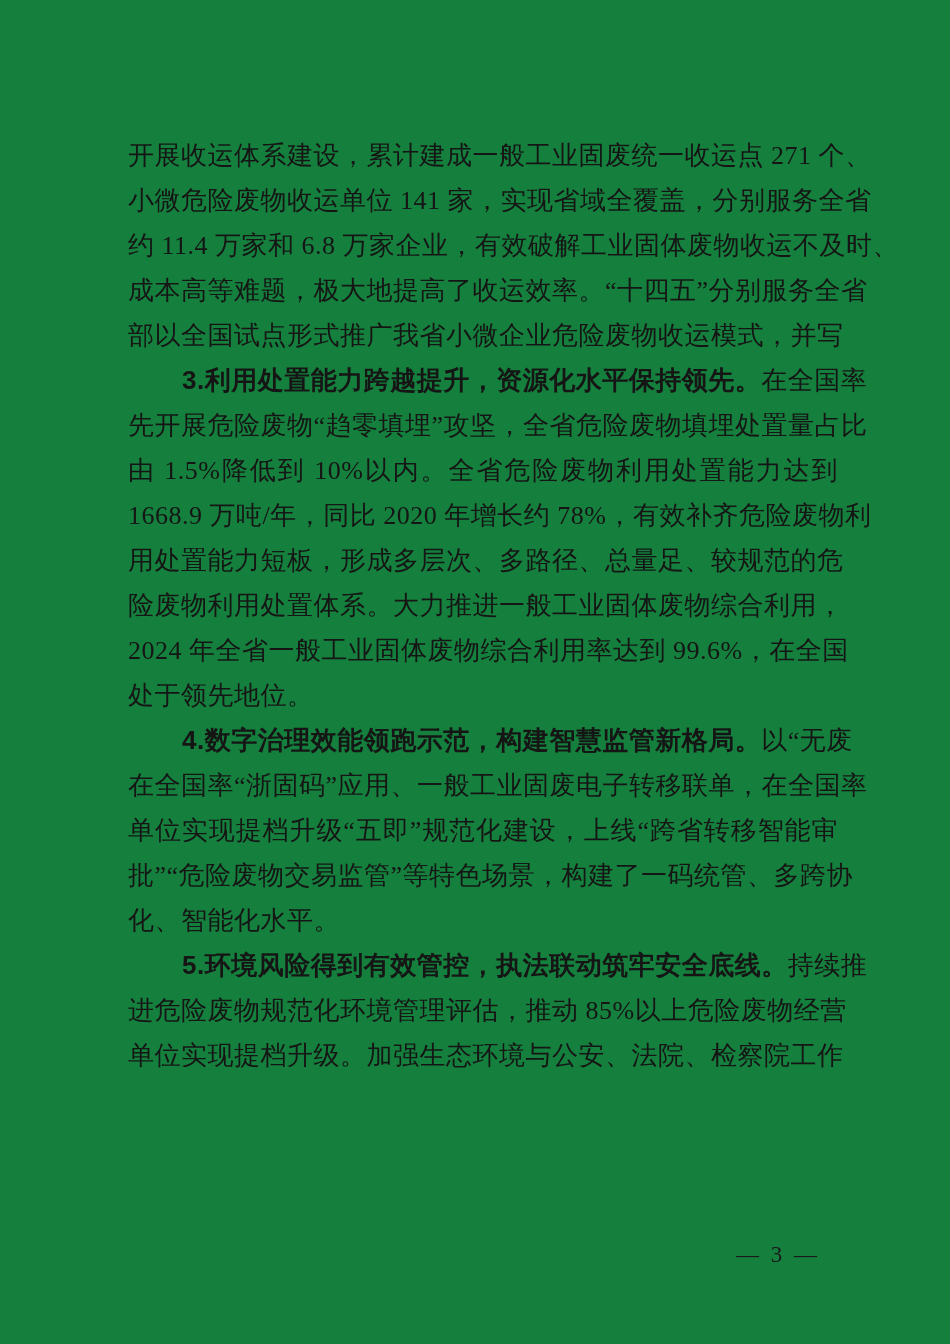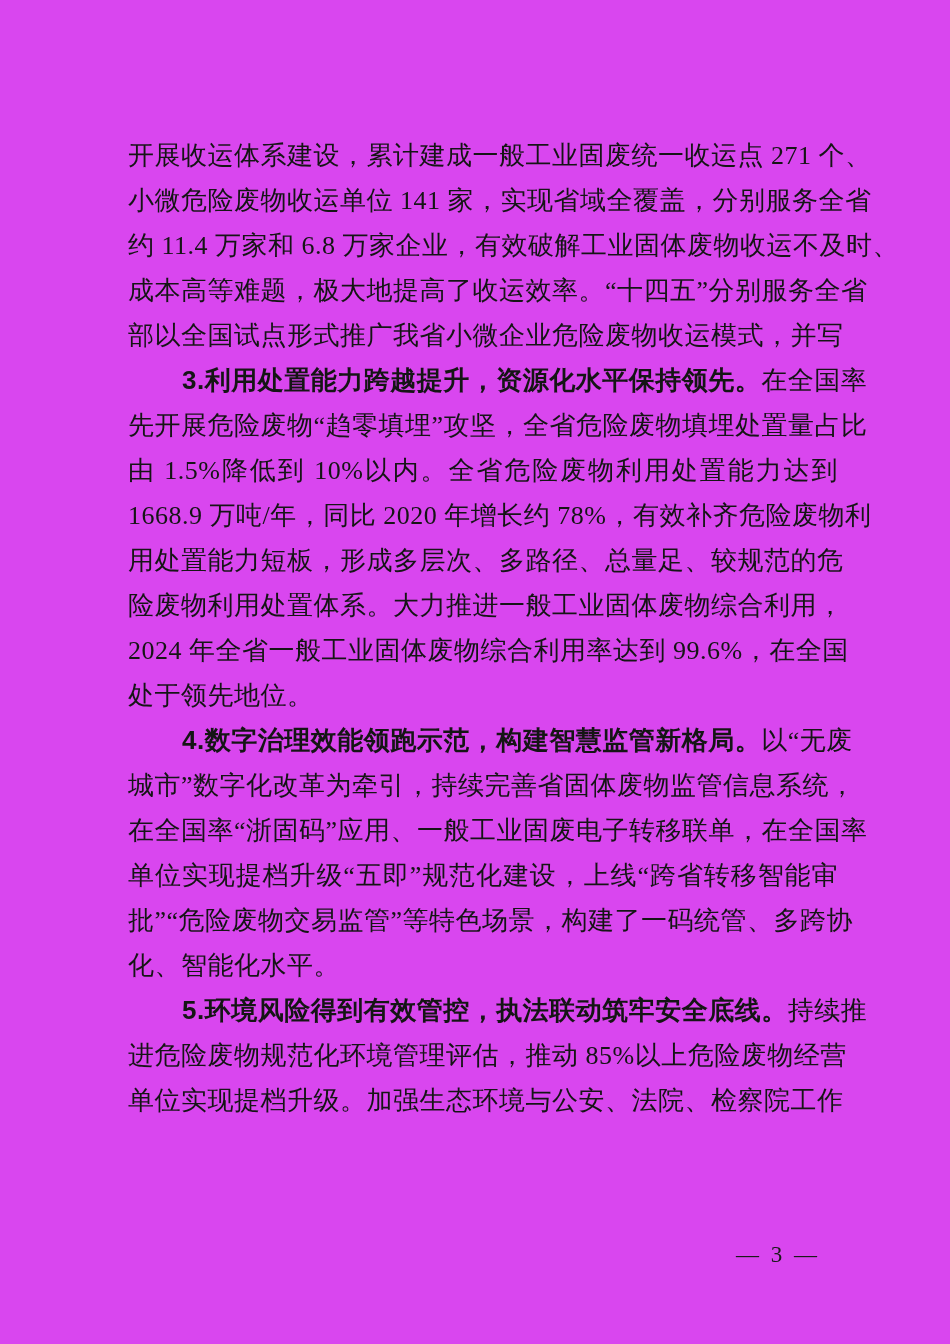--- a/index.html
+++ b/index.html
@@ -4,21 +4,21 @@
 <style>
   html, body {
     margin: 0;
     padding: 0;
     background: #ffffff;
   }
   .page {
     position: relative;
     width: 950px;
     height: 1344px;
-    background: #d946ef;
+    background: #15803d;
     overflow: hidden;
     font-family: "Liberation Serif", "DejaVu Serif", serif;
     color: #151515;
   }
   .body-text {
     position: absolute;
     left: 128px;
     top: 133px;
     width: 710px;
   }
@@ -68,21 +68,20 @@
     <div class="line">部以全国试点形式推广我省小微企业危险废物收运模式，并写</div>
     <div class="line indent"><span class="heading-bold">3.利用处置能力跨越提升，资源化水平保持领先。</span><span>在全国率</span></div>
     <div class="line">先开展危险废物“趋零填埋”攻坚，全省危险废物填埋处置量占比</div>
     <div class="line">由 1.5%降低到 10%以内。全省危险废物利用处置能力达到</div>
     <div class="line">1668.9 万吨/年，同比 2020 年增长约 78%，有效补齐危险废物利</div>
     <div class="line">用处置能力短板，形成多层次、多路径、总量足、较规范的危</div>
     <div class="line">险废物利用处置体系。大力推进一般工业固体废物综合利用，</div>
     <div class="line">2024 年全省一般工业固体废物综合利用率达到 99.6%，在全国</div>
     <div class="line para-end">处于领先地位。</div>
     <div class="line indent"><span class="heading-bold">4.数字治理效能领跑示范，构建智慧监管新格局。</span><span>以“无废</span></div>
-    <div class="line">城市”数字化改革为牵引，持续完善省固体废物监管信息系统，</div>
     <div class="line">在全国率“浙固码”应用、一般工业固废电子转移联单，在全国率</div>
     <div class="line">单位实现提档升级“五即”规范化建设，上线“跨省转移智能审</div>
     <div class="line">批”“危险废物交易监管”等特色场景，构建了一码统管、多跨协</div>
     <div class="line para-end">化、智能化水平。</div>
     <div class="line indent"><span class="heading-bold">5.环境风险得到有效管控，执法联动筑牢安全底线。</span><span>持续推</span></div>
     <div class="line">进危险废物规范化环境管理评估，推动 85%以上危险废物经营</div>
     <div class="line">单位实现提档升级。加强生态环境与公安、法院、检察院工作</div>
   </div>
   <div class="page-number">— 3 —</div>
 </div>

